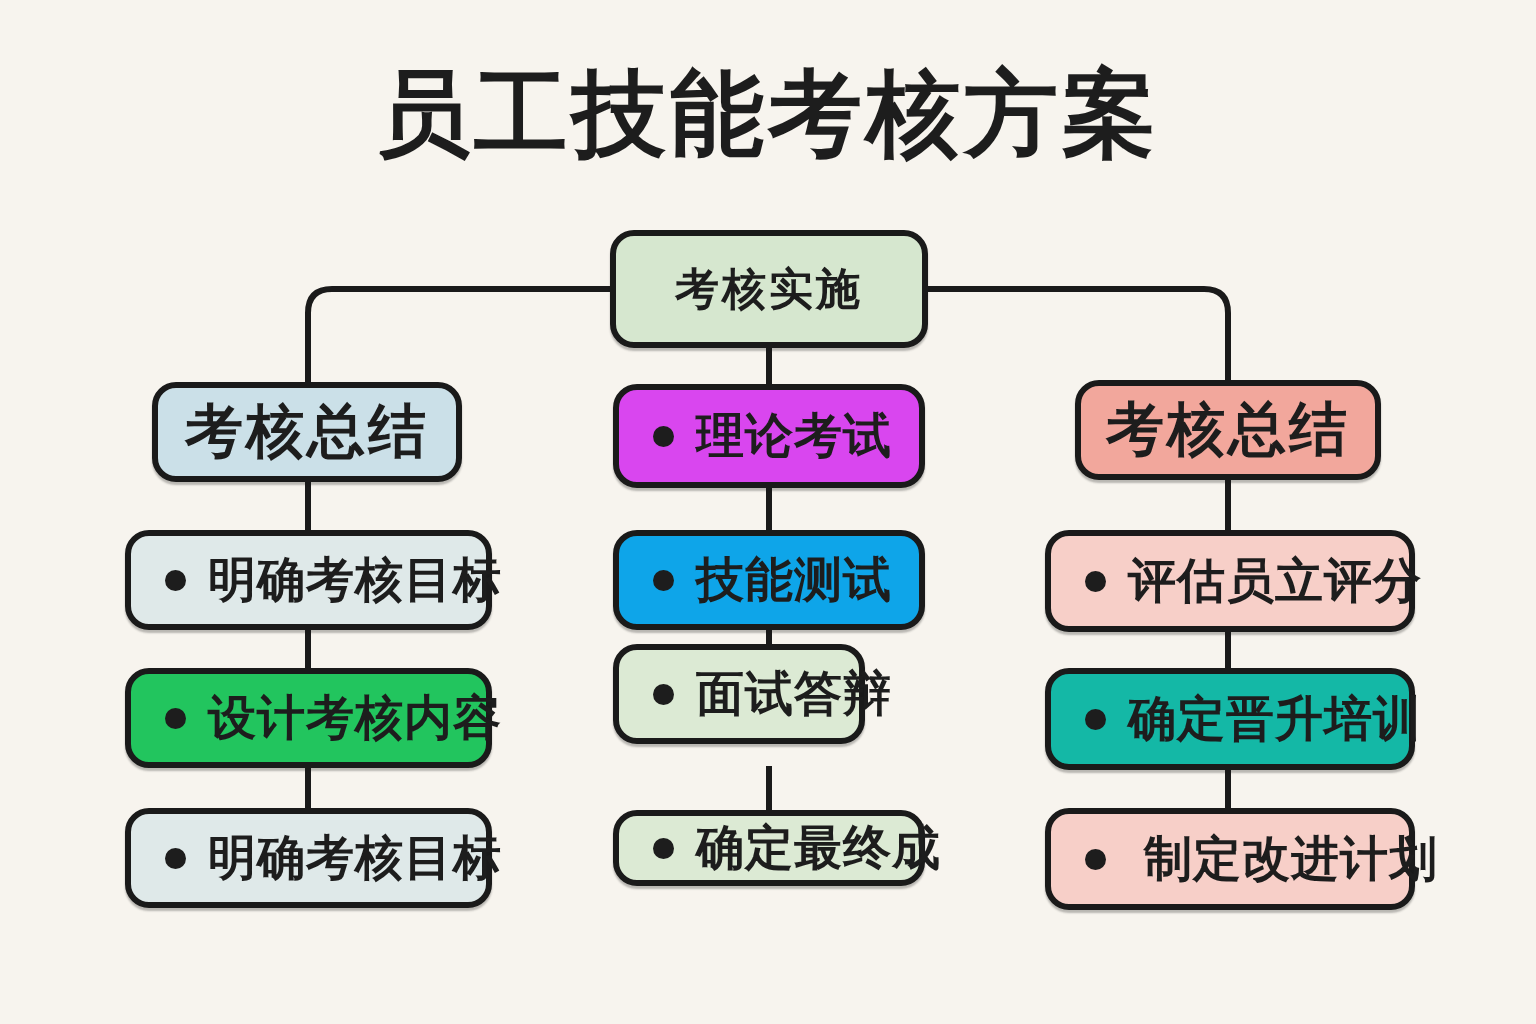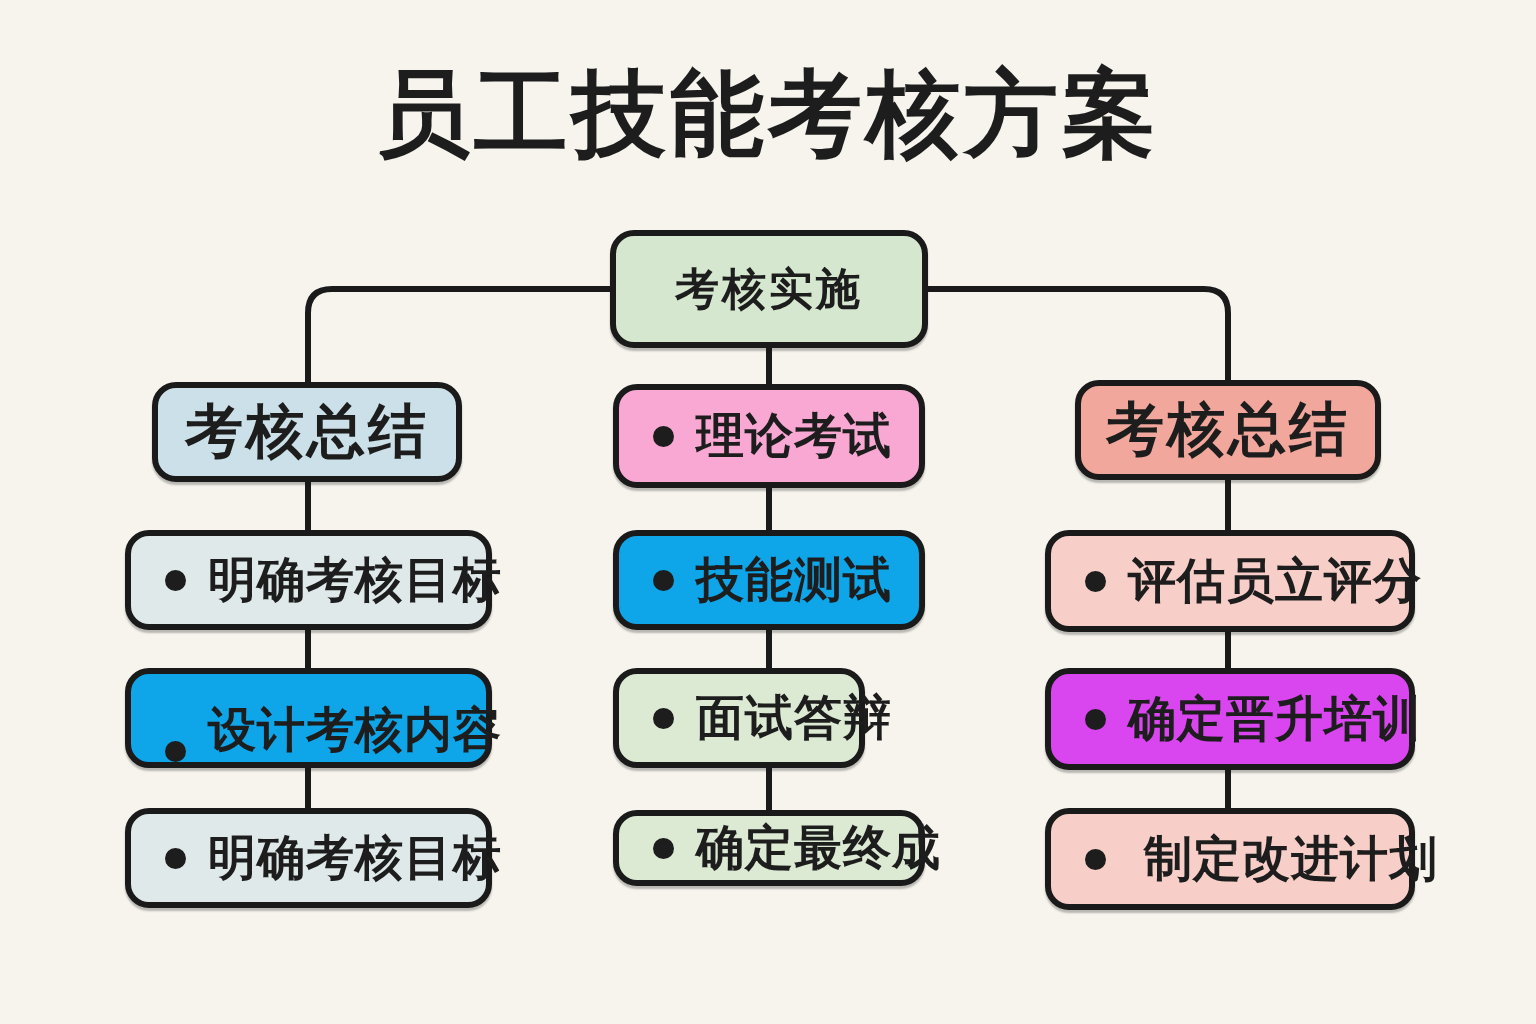--- a/index.html
+++ b/index.html
@@ -67,21 +67,21 @@
 
   
   .pos-l-head  { left: 152px; top: 382px; width: 310px; height: 100px; }
   .pos-l-0     { left: 125px; top: 530px; width: 367px; height: 100px; }
   .pos-l-1     { left: 125px; top: 668px; width: 367px; height: 100px; }
   .pos-l-2     { left: 125px; top: 808px; width: 367px; height: 100px; }
 
   
   .pos-m-0     { left: 613px; top: 384px; width: 312px; height: 104px; }
   .pos-m-1     { left: 613px; top: 530px; width: 312px; height: 100px; }
-  .pos-m-2     { left: 613px; top: 668px; width: 252px; height: 100px; }
+  .pos-m-2     { left: 613px; top: 644px; width: 252px; height: 100px; }
   .pos-m-3     { left: 613px; top: 810px; width: 312px; height: 76px; }
 
   
   .pos-r-head  { left: 1075px; top: 380px; width: 306px; height: 100px; }
   .pos-r-0     { left: 1045px; top: 530px; width: 370px; height: 102px; }
   .pos-r-1     { left: 1045px; top: 668px; width: 370px; height: 102px; }
   .pos-r-2     { left: 1045px; top: 808px; width: 370px; height: 102px; }
 </style>
 </head>
 <body>
@@ -103,30 +103,30 @@
     <span>考核实施</span>
   </div>
 
   <div class="node header pos-l-head" style="background: rgb(203, 224, 232); color: rgb(29, 29, 29); border-color: rgb(26, 26, 26);">
     <span>考核总结</span>
   </div>
   <div class="node item pos-l-0" style="background: rgb(223, 233, 233); color: rgb(29, 29, 29); border-color: rgb(26, 26, 26);">
     <span class="bullet" style="background: rgb(29, 29, 29);"></span>
     <span>明确考核目标</span>
   </div>
-  <div class="node item pos-l-1" style="background: #0ea5e9; color: rgb(29, 29, 29); border-color: rgb(26, 26, 26); align-items: flex-end;">
+  <div class="node item pos-l-1" style="background: #22c55e; color: rgb(29, 29, 29); border-color: rgb(26, 26, 26);">
     <span class="bullet" style="background: rgb(29, 29, 29);"></span>
     <span>设计考核内容</span>
   </div>
   <div class="node item pos-l-2" style="background: rgb(223, 233, 233); color: rgb(29, 29, 29); border-color: rgb(26, 26, 26);">
     <span class="bullet" style="background: rgb(29, 29, 29);"></span>
     <span>明确考核目标</span>
   </div>
 
-  <div class="node item pos-m-0" style="background: #f9a8d4; color: rgb(29, 29, 29); border-color: rgb(26, 26, 26);">
+  <div class="node item pos-m-0" style="background: #d946ef; color: rgb(29, 29, 29); border-color: rgb(26, 26, 26);">
     <span class="bullet" style="background: rgb(29, 29, 29);"></span>
     <span>理论考试</span>
   </div>
   <div class="node item pos-m-1" style="background: #0ea5e9; color: rgb(29, 29, 29); border-color: rgb(26, 26, 26);">
     <span class="bullet" style="background: rgb(29, 29, 29);"></span>
     <span>技能测试</span>
   </div>
   <div class="node item pos-m-2" style="background: rgb(220, 234, 212); color: rgb(29, 29, 29); border-color: rgb(26, 26, 26);">
     <span class="bullet" style="background: rgb(29, 29, 29);"></span>
     <span>面试答辩</span>
@@ -136,21 +136,21 @@
     <span>确定最终成</span>
   </div>
 
   <div class="node header pos-r-head" style="background: rgb(242, 167, 156); color: rgb(29, 29, 29); border-color: rgb(26, 26, 26);">
     <span>考核总结</span>
   </div>
   <div class="node item pos-r-0" style="background: rgb(247, 207, 200); color: rgb(29, 29, 29); border-color: rgb(26, 26, 26);">
     <span class="bullet" style="background: rgb(29, 29, 29);"></span>
     <span>评估员立评分</span>
   </div>
-  <div class="node item pos-r-1" style="background: #d946ef; color: rgb(29, 29, 29); border-color: rgb(26, 26, 26);">
+  <div class="node item pos-r-1" style="background: #14b8a6; color: rgb(29, 29, 29); border-color: rgb(26, 26, 26);">
     <span class="bullet" style="background: rgb(29, 29, 29);"></span>
     <span>确定晋升培训</span>
   </div>
   <div class="node item pos-r-2" style="background: rgb(247, 207, 200); color: rgb(29, 29, 29); border-color: rgb(26, 26, 26); gap: 16px;">
     <span class="bullet" style="background: rgb(29, 29, 29);"></span>
     <span>制定改进计划</span>
   </div>
 
 </div>
 

